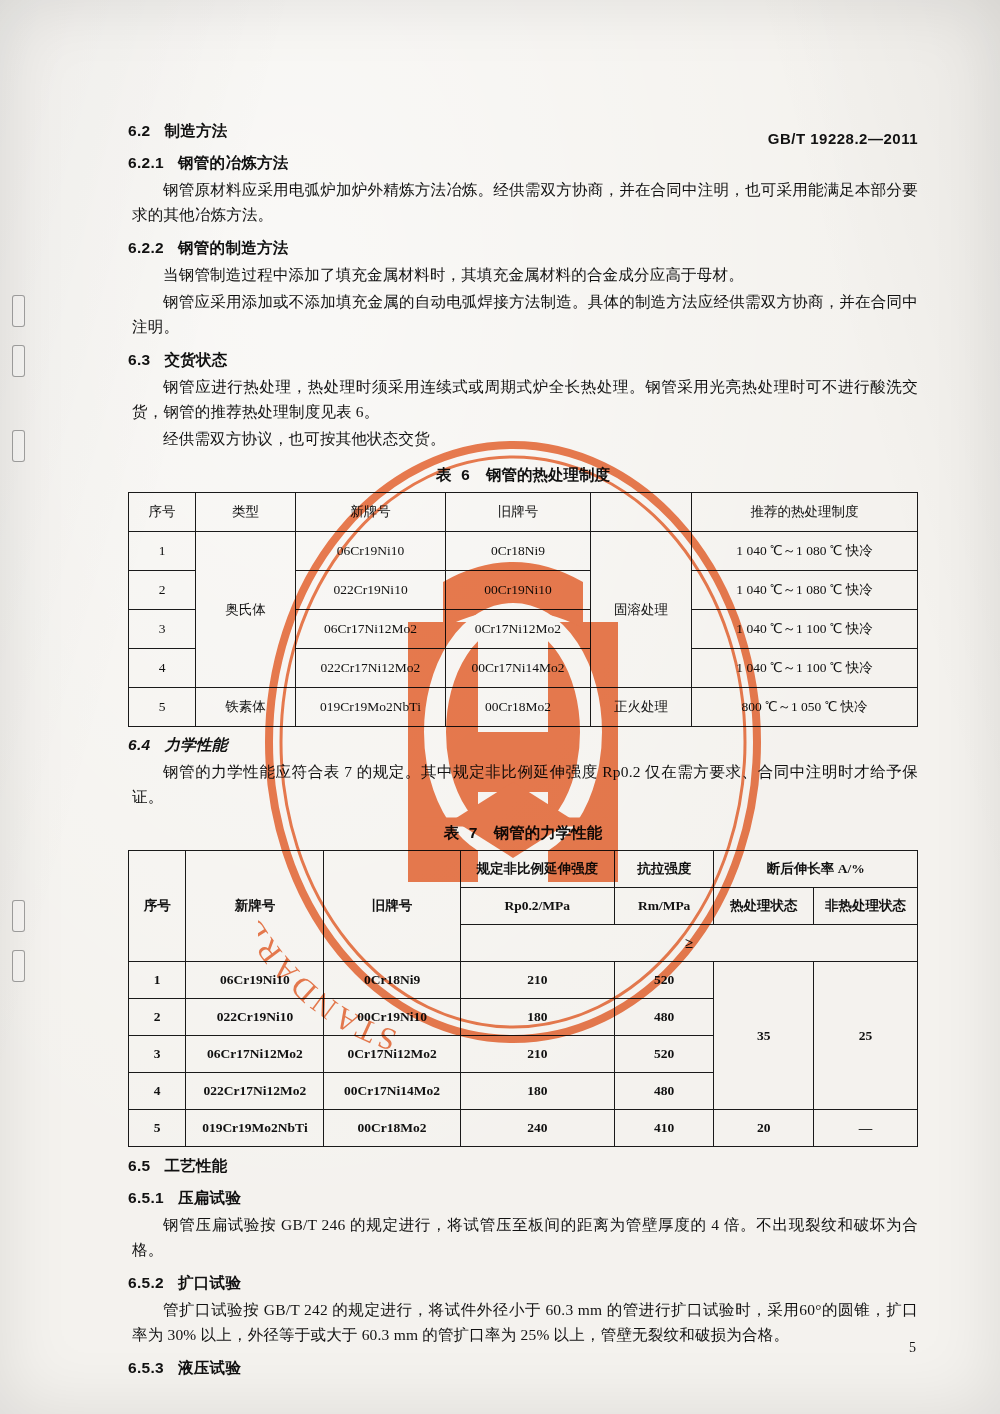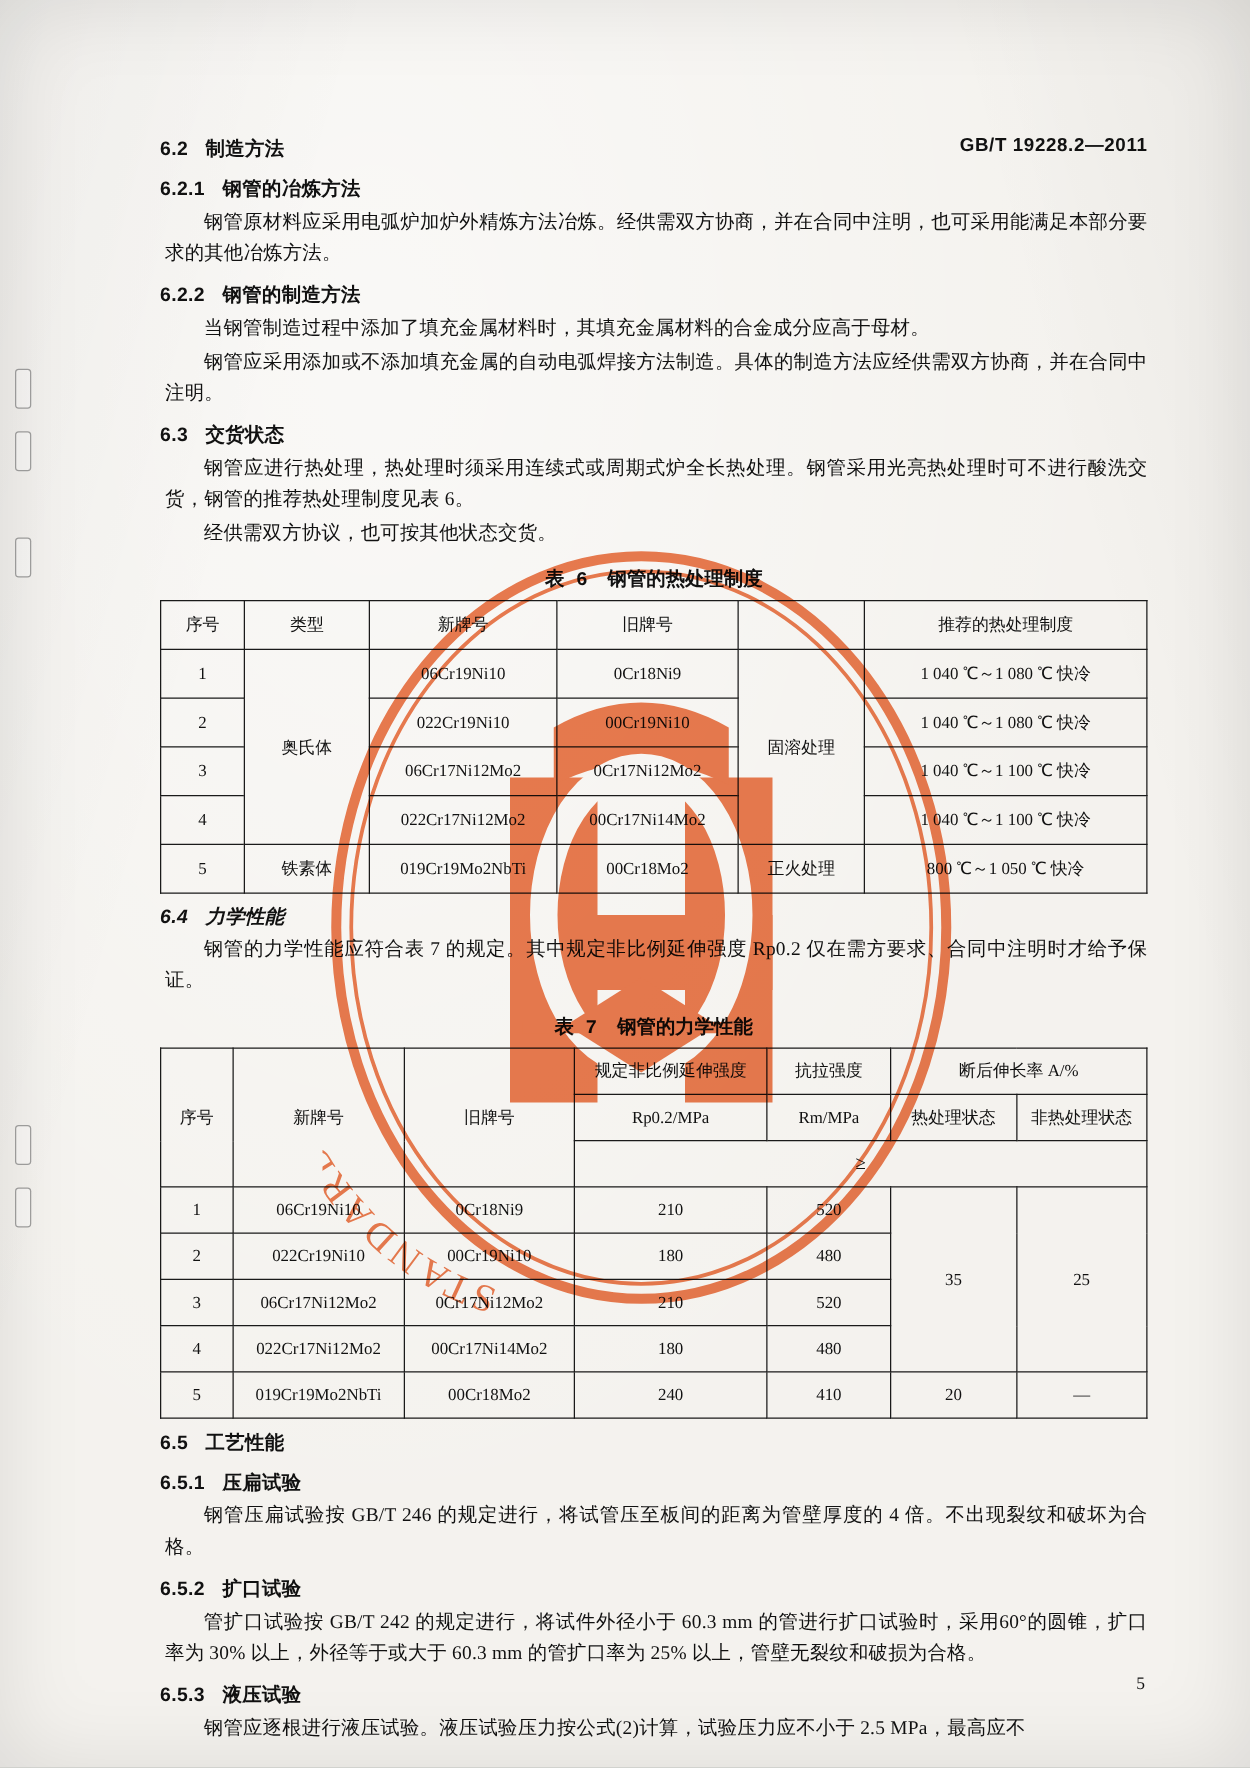--- a/index.html
+++ b/index.html
@@ -23,27 +23,27 @@
     inset: 0;
     background:
       linear-gradient(105deg, rgba(0,0,0,0.035) 0%, rgba(255,255,255,0) 22%),
       linear-gradient(255deg, rgba(0,0,0,0.04) 0%, rgba(255,255,255,0) 18%),
       radial-gradient(ellipse at 30% 20%, rgba(255,255,255,0.5), rgba(0,0,0,0) 60%);
     pointer-events: none;
   }
   .content {
     position: absolute;
     left: 128px;
-    top: 98px;
+    top: 110px;
     width: 790px;
   }
   .header-code {
     position: absolute;
     right: 82px;
-    top: 108px;
+    top: 130px;
     font-size: 15px;
     font-weight: bold;
     letter-spacing: 0.5px;
     font-family: "Liberation Sans", sans-serif;
   }
   .page-num {
     position: absolute;
     right: 84px;
     top: 1340px;
     font-size: 14px;
@@ -80,21 +80,21 @@
   }
   table td, table th {
     border: 1px solid #1a1a1a;
     text-align: center;
     vertical-align: middle;
     padding: 6px 2px;
     font-weight: normal;
     line-height: 18px;
   }
   table.t6 td { height: 26px; }
-  table.t7 td { height: 24px; }
+  table.t7 td { height: 24px; font-weight: bold; }
   .ge { font-size: 15px; }
   
   .stamp {
     position: absolute;
     left: 258px;
     top: 432px;
     width: 510px;
     height: 620px;
     pointer-events: none;
     opacity: 0.78;
@@ -294,21 +294,20 @@
     <p class="body">钢管压扁试验按 GB/T 246 的规定进行，将试管压至板间的距离为管壁厚度的 4 倍。不出现裂纹和破坏为合格。</p>
 
     <div class="h-num">
       <span>6.5.2</span><span class="t">扩口试验</span>
     </div>
     <p class="body">管扩口试验按 GB/T 242 的规定进行，将试件外径小于 60.3 mm 的管进行扩口试验时，采用60°的圆锥，扩口率为 30% 以上，外径等于或大于 60.3 mm 的管扩口率为 25% 以上，管壁无裂纹和破损为合格。</p>
 
     <div class="h-num">
       <span>6.5.3</span><span class="t">液压试验</span>
     </div>
-    <p class="body">钢管应逐根进行液压试验。液压试验压力按公式(2)计算，试验压力应不小于 2.5 MPa，最高应不</p>
 
   </div>
 
   <svg class="stamp" viewBox="0 0 510 620">
     <defs>
       <path id="stamparc" d="M 255,600 A 245,298 0 1 1 255,20 A 245,298 0 1 1 255,600"></path>
     </defs>
     <ellipse cx="255" cy="310" rx="244" ry="297" fill="none" stroke="#e8581f" stroke-width="8"></ellipse>
     <ellipse cx="255" cy="310" rx="232" ry="285" fill="none" stroke="#e8581f" stroke-width="3"></ellipse>
     <g fill="#e8581f">

